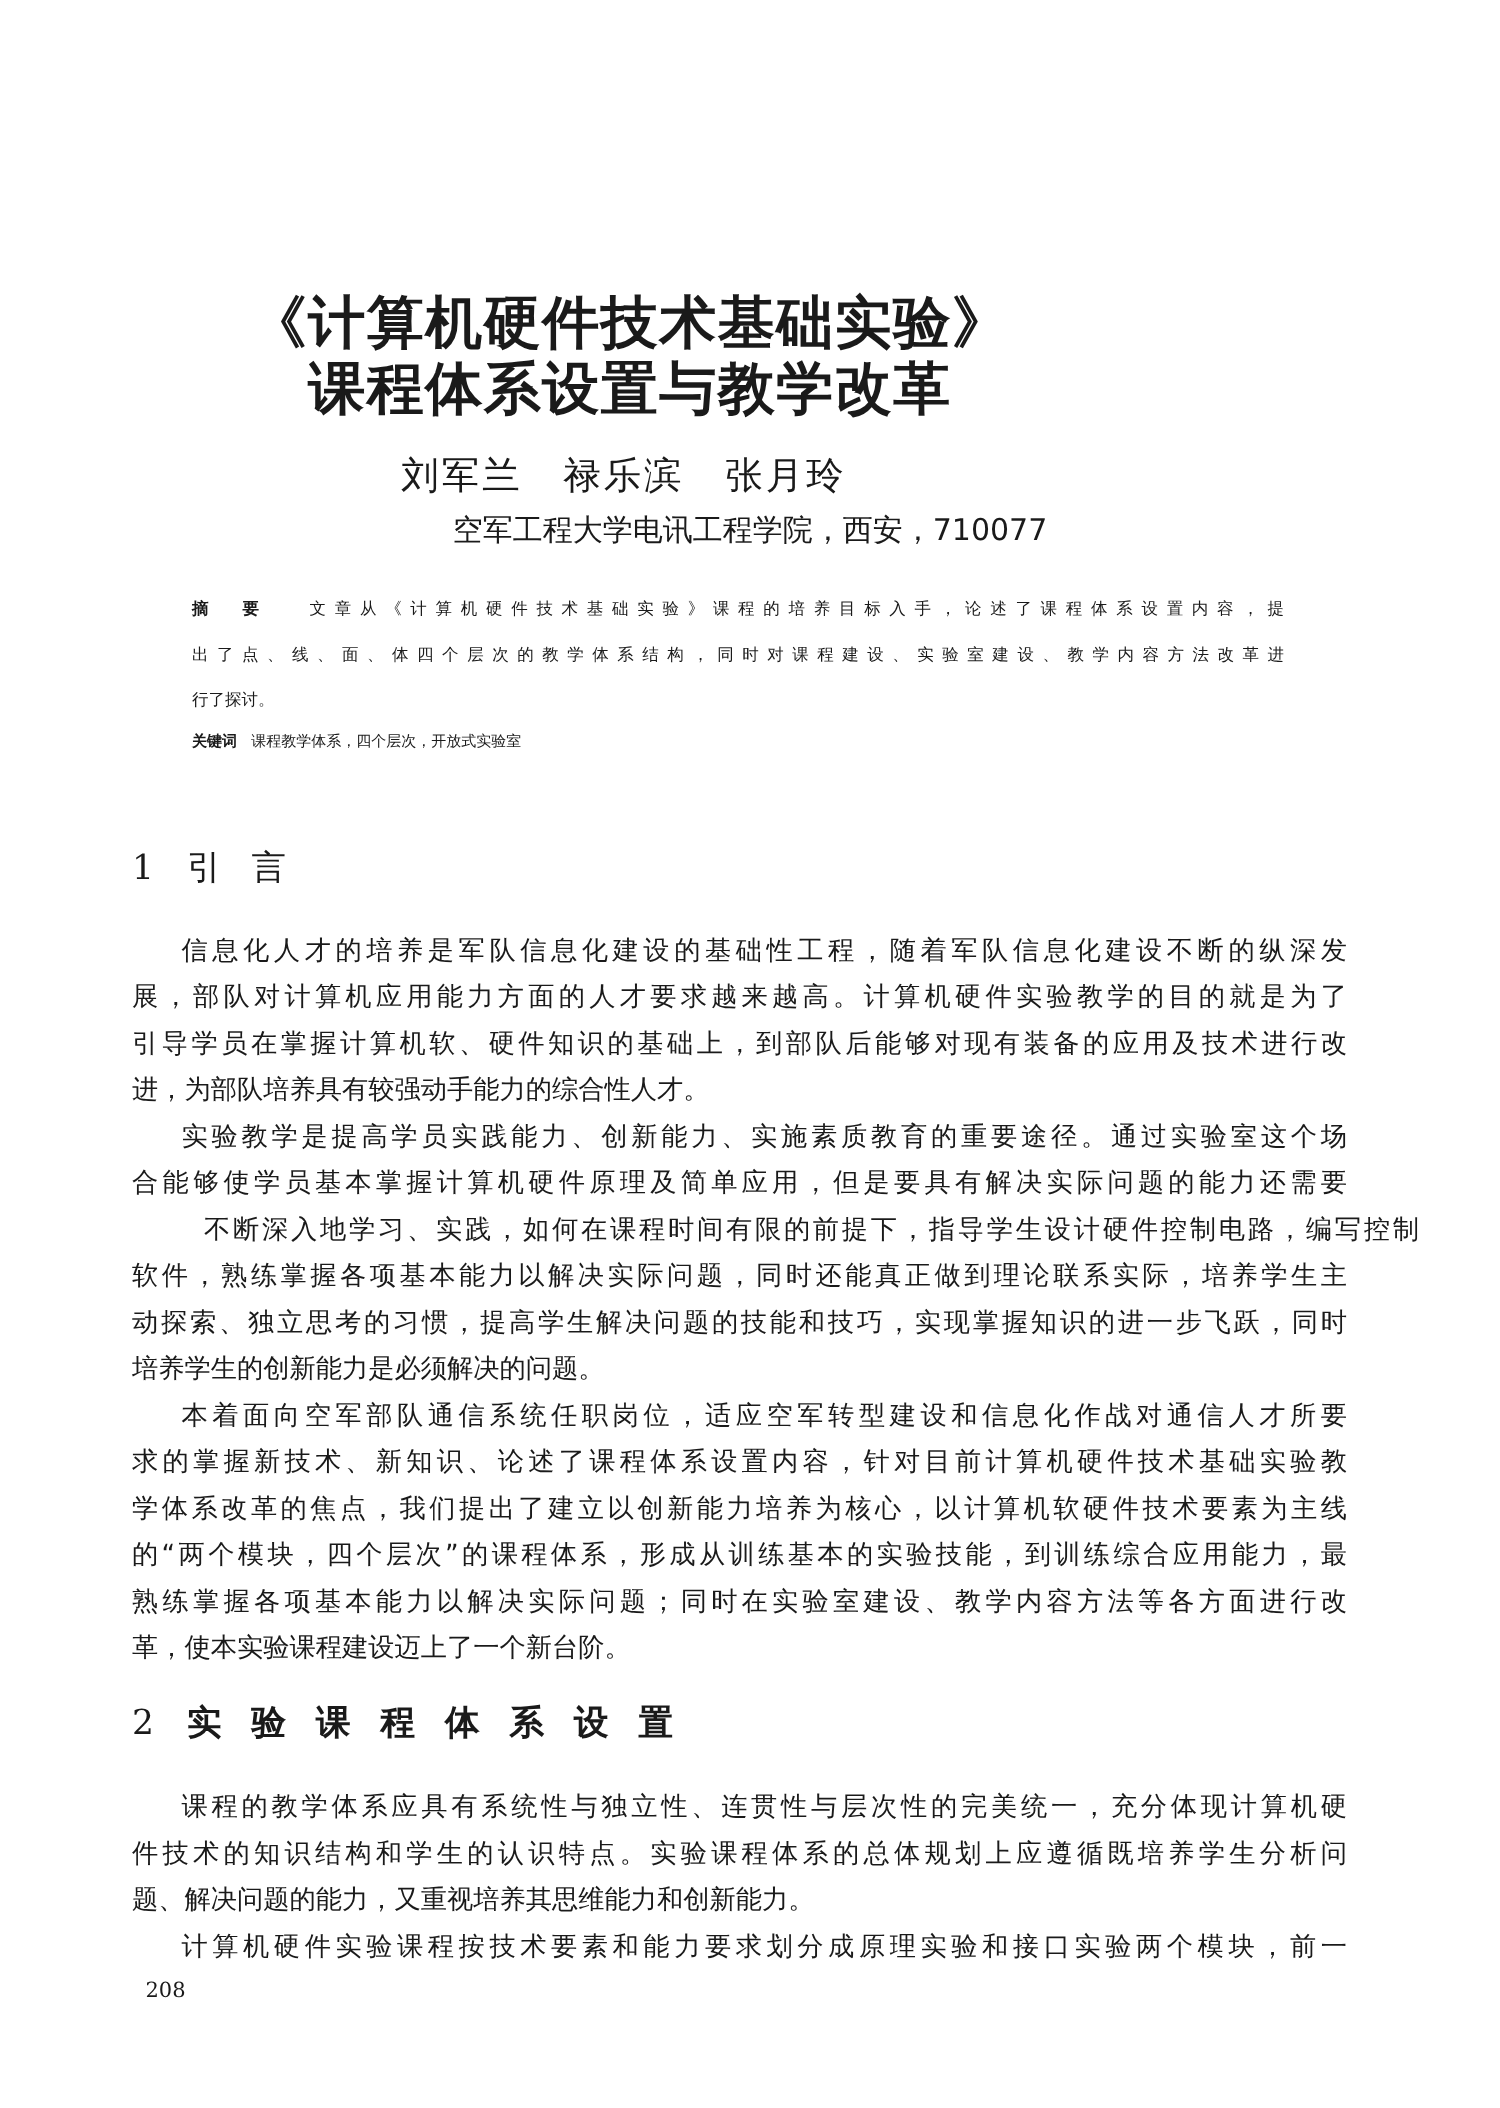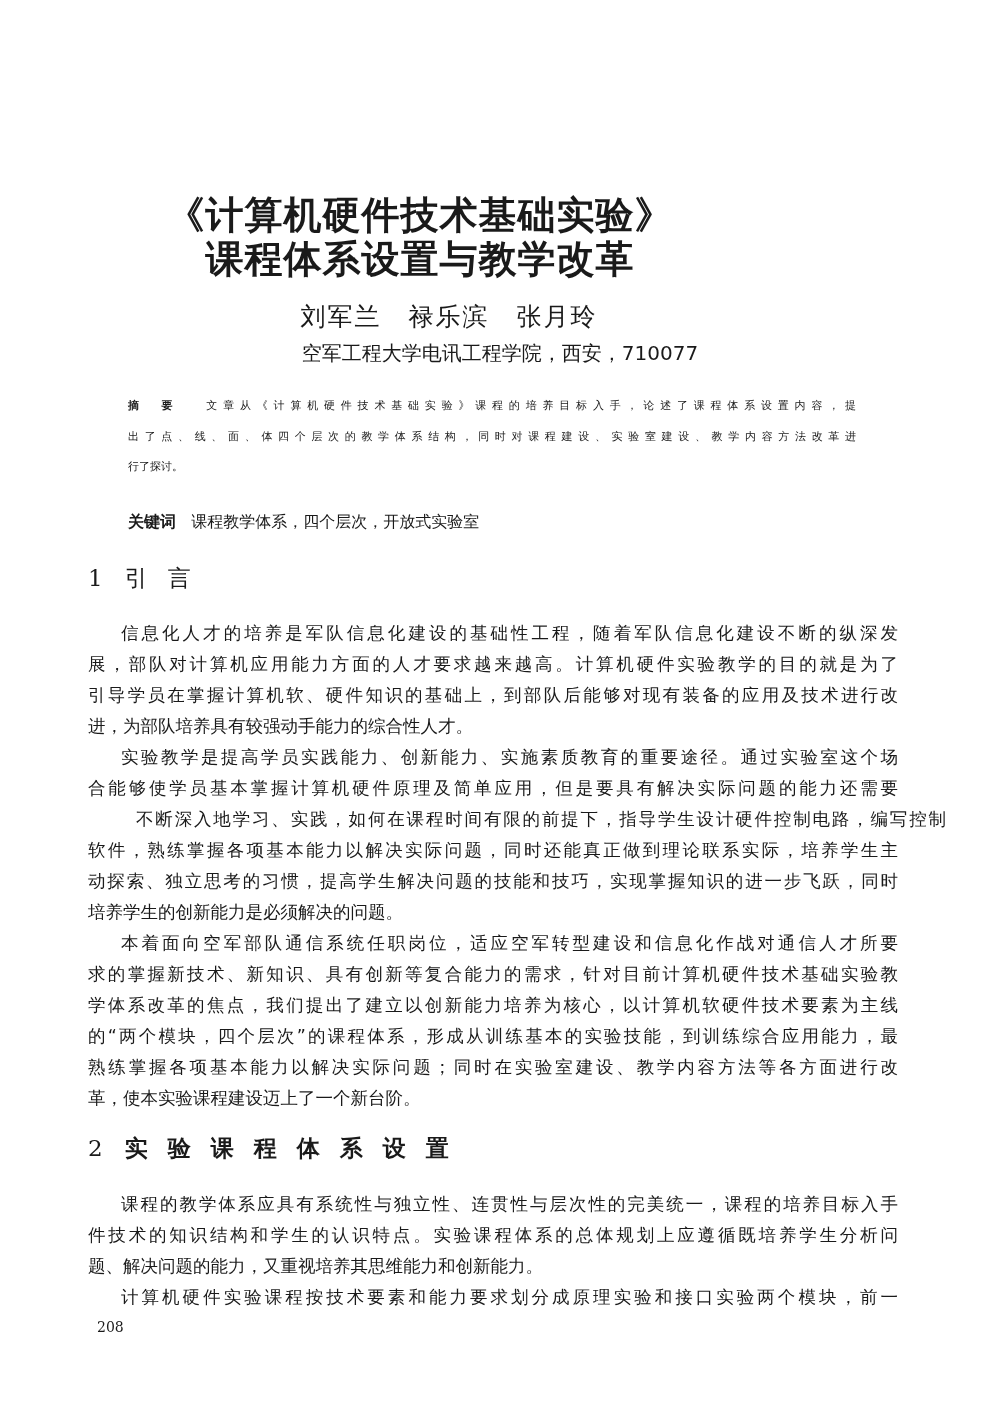--- a/index.html
+++ b/index.html
@@ -1,20 +1,20 @@
 <!DOCTYPE html>
 <html><head>
 <meta charset="utf-8">
 <style>
   html, body { margin:0; padding:0; background:#ffffff; }
   body { width:1000px; height:1405px; position:relative; overflow:hidden;
          font-family: "DejaVu Sans", sans-serif; color:#1a1a1a; }
   .abs { position:absolute; white-space:nowrap; }
   .title { font-size:38px; font-weight:bold; letter-spacing:1px; left:0; width:840px; text-align:center; }
-  .authors { font-family:"DejaVu Serif", serif; font-size:25px; left:0; width:832px; text-align:center; letter-spacing:2px;margin-left:33px; }
+  .authors { font-family:"DejaVu Serif", serif; font-size:25px; left:0; width:832px; text-align:center; letter-spacing:2px; }
   .affil { font-size:20px; left:0; width:1000px; text-align:center; }
   .abs-line { font-size:11px; left:128px; width:728px; text-align:justify; text-align-last:justify; }
   .abs-last { text-align-last:left; }
   .lbl { font-weight:bold; }
   .h1 { font-size:23px; left:88px; }
   .h1 .num { font-family:"DejaVu Serif", serif; font-weight:normal; }
   .h1 .txt { font-weight:normal; letter-spacing:20px; margin-left:22px; }
   .h2 .txt { font-weight:bold; margin-left:22px; }
   .p { font-size:17.5px; left:88px; width:810px; text-align:justify; text-align-last:justify; }
   .p.first { left:121px; width:777px; }
@@ -29,50 +29,50 @@
 
 <div class="abs authors" style="top:300px;">刘军兰　禄乐滨　张月玲</div>
 <div class="abs affil" style="top:340px;">空军工程大学电讯工程学院，西安，710077</div>
 
 <div class="abs abs-line" style="top:398px;">
   <span class="lbl">摘　要</span>&nbsp;&nbsp;&nbsp;<span>文章从《计算机硬件技术基础实验》课程的培养目标入手，论述了课程体系设置内容，提</span>
 </div>
 <div class="abs abs-line" style="top:429px;">出了点、线、面、体四个层次的教学体系结构，同时对课程建设、实验室建设、教学内容方法改革进</div>
 <div class="abs abs-line abs-last" style="top:459px;">行了探讨。</div>
 
-<div class="abs" style="top:512px; left:128px; font-size:16px;">
+<div class="abs" style="top:487px; left:128px; font-size:10px;">
   <span class="lbl">关键词</span>&nbsp;&nbsp;&nbsp;<span>课程教学体系，四个层次，开放式实验室</span>
 </div>
 
 <div class="abs h1" style="top:563px;">
   <span class="num">1</span><span class="txt">引言</span>
 </div>
 
 <div class="abs p first" style="top:621px;">信息化人才的培养是军队信息化建设的基础性工程，随着军队信息化建设不断的纵深发</div>
 <div class="abs p" style="top:652px;">展，部队对计算机应用能力方面的人才要求越来越高。计算机硬件实验教学的目的就是为了</div>
 <div class="abs p" style="top:683px;">引导学员在掌握计算机软、硬件知识的基础上，到部队后能够对现有装备的应用及技术进行改</div>
 <div class="abs p last" style="top:714px;">进，为部队培养具有较强动手能力的综合性人才。</div>
 
 <div class="abs p first" style="top:745px;">实验教学是提高学员实践能力、创新能力、实施素质教育的重要途径。通过实验室这个场</div>
 <div class="abs p" style="top:776px;">合能够使学员基本掌握计算机硬件原理及简单应用，但是要具有解决实际问题的能力还需要</div>
 <div class="abs p" style="top:807px;margin-left:48px;">不断深入地学习、实践，如何在课程时间有限的前提下，指导学生设计硬件控制电路，编写控制</div>
 <div class="abs p" style="top:838px;">软件，熟练掌握各项基本能力以解决实际问题，同时还能真正做到理论联系实际，培养学生主</div>
 <div class="abs p" style="top:869px;">动探索、独立思考的习惯，提高学生解决问题的技能和技巧，实现掌握知识的进一步飞跃，同时</div>
 <div class="abs p last" style="top:900px;">培养学生的创新能力是必须解决的问题。</div>
 
 <div class="abs p first" style="top:931px;">本着面向空军部队通信系统任职岗位，适应空军转型建设和信息化作战对通信人才所要</div>
-<div class="abs p" style="top:962px;">求的掌握新技术、新知识、具有创新等复合能力的需求，针对目前计算机硬件技术基础实验教</div>
+<div class="abs p" style="top:962px;">求的掌握新技术、新知识、论述了课程体系设置内容，针对目前计算机硬件技术基础实验教</div>
 <div class="abs p" style="top:993px;">学体系改革的焦点，我们提出了建立以创新能力培养为核心，以计算机软硬件技术要素为主线</div>
 <div class="abs p" style="top:1024px;">的“两个模块，四个层次”的课程体系，形成从训练基本的实验技能，到训练综合应用能力，最</div>
 <div class="abs p" style="top:1055px;">熟练掌握各项基本能力以解决实际问题；同时在实验室建设、教学内容方法等各方面进行改</div>
 <div class="abs p last" style="top:1086px;">革，使本实验课程建设迈上了一个新台阶。</div>
 
 <div class="abs h1 h2" style="top:1133px;">
   <span class="num">2</span><span class="txt">实验课程体系设置</span>
 </div>
 
-<div class="abs p first" style="top:1192px;">课程的教学体系应具有系统性与独立性、连贯性与层次性的完美统一，课程的培养目标入手</div>
+<div class="abs p first" style="top:1192px;">课程的教学体系应具有系统性与独立性、连贯性与层次性的完美统一，充分体现计算机硬</div>
 <div class="abs p" style="top:1223px;">件技术的知识结构和学生的认识特点。实验课程体系的总体规划上应遵循既培养学生分析问</div>
 <div class="abs p last" style="top:1254px;">题、解决问题的能力，又重视培养其思维能力和创新能力。</div>
 
 <div class="abs p first" style="top:1285px;">计算机硬件实验课程按技术要素和能力要求划分成原理实验和接口实验两个模块，前一</div>
 
 <div class="abs pagenum" style="top:1319px;">208</div>
 
 </body></html>

